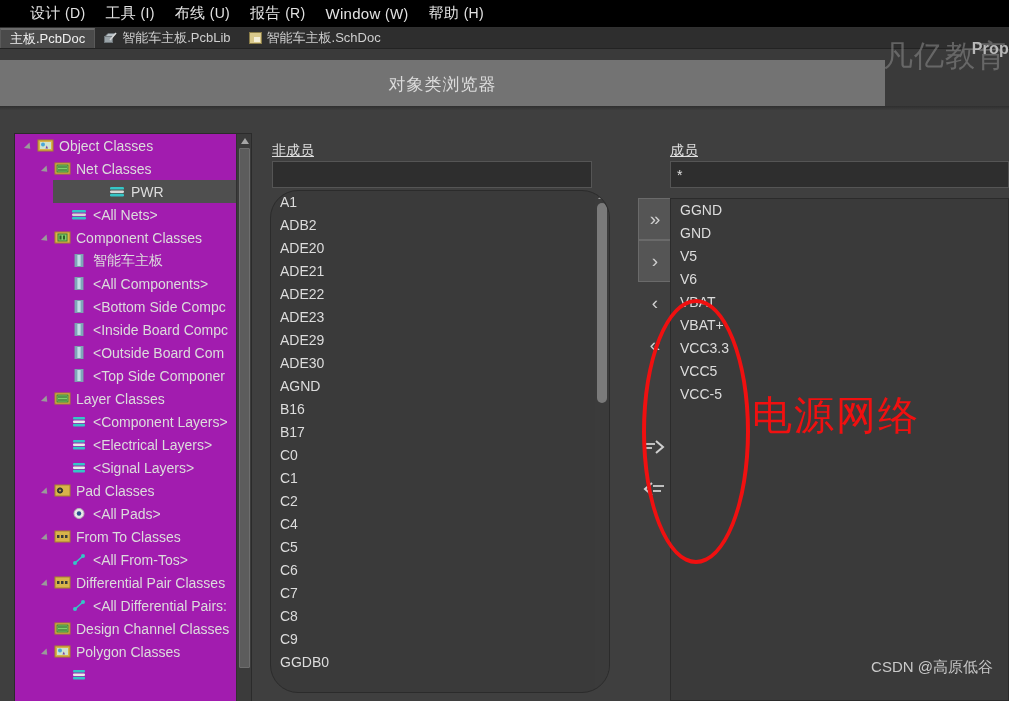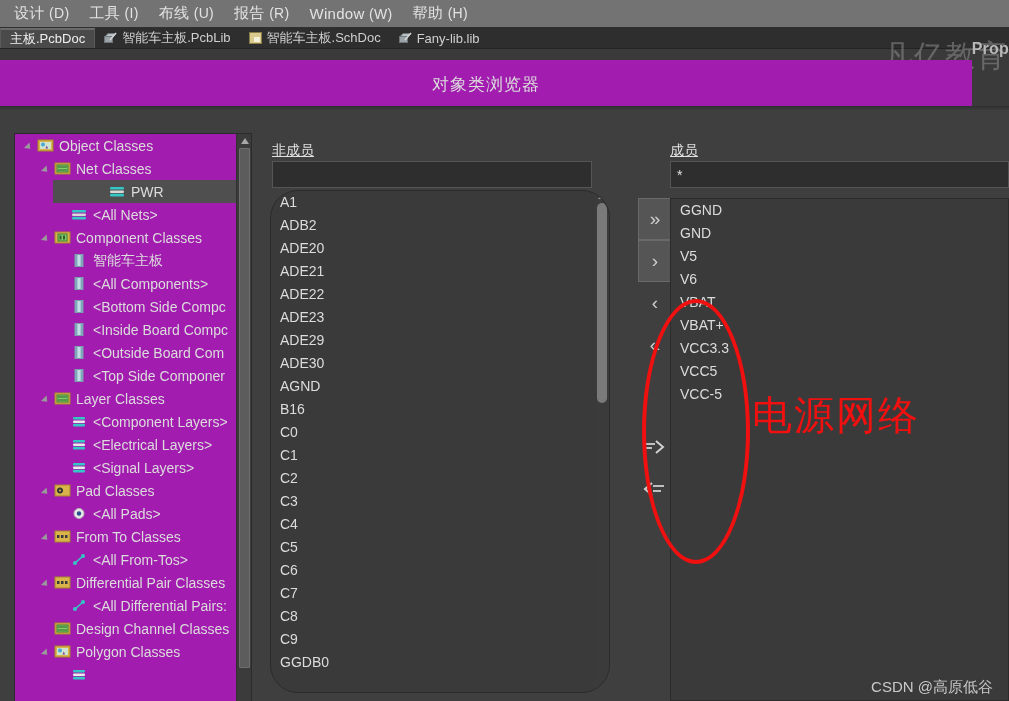--- a/index.html
+++ b/index.html
@@ -8,22 +8,22 @@
     background: #3a3a3a;
     font-family: "Liberation Sans", "DejaVu Sans", sans-serif;
     overflow: hidden;
     color: #d6d6d6;
   }
   #app { position: relative; width: 1009px; height: 701px; }
 
   
   .menubar {
     position: absolute; left: 0; top: 0; width: 1009px; height: 28px;
-    background: #737373;
-    display: flex; align-items: center; padding-left: 4px;
+    background: #000000;
+    display: flex; align-items: center; padding-left: 20px;
     border-bottom: 1px solid #303030;
   }
   .menu-item {
     font-size: 15px; color: #e2e2e2; padding: 2px 10px;
     white-space: nowrap; letter-spacing: .3px;
   }
   .menu-item .mn { font-size: 14px; }
 
   
   .tabbar {
@@ -61,22 +61,22 @@
     white-space: nowrap;
   }
   .prop-ghost {
     position: absolute; right: 0px; top: 40px;
     font-size: 16px; font-weight: bold; color: #b8b8b8;
     letter-spacing: .2px;
   }
 
   
   .dlg-title {
-    position: absolute; left: 0; top: 60px; width: 972px; height: 50px;
-    background: #a21caf;
+    position: absolute; left: 0; top: 60px; width: 885px; height: 50px;
+    background: #737373;
     display: flex; align-items: center; justify-content: center;
     border-bottom: 1px solid #2c2c2c;
   }
   .dlg-title span { font-size: 17px; color: #dcdcdc; letter-spacing: 1px; }
   .title-shadow {
     position:absolute; left:0; top:106px; width:1009px; height:4px;
     background: linear-gradient(#2f2f2f, #3d3d3d);
   }
 
   
@@ -187,21 +187,21 @@
   }
   .red-text {
     position: absolute; left: 752px; top: 278px;
     font-size: 40px; color: #f01010; letter-spacing: 2px;
     white-space: nowrap; pointer-events: none;
     font-family: "DejaVu Sans", sans-serif;
   }
 
   
   .csdn {
-    position: absolute; right: 16px; bottom: 4px;
+    position: absolute; right: 16px; bottom: 24px;
     font-size: 15px; color: #c9c9c9; white-space: nowrap;
   }
 </style>
 </head>
 <body>
 
 <div id="app">
 
   <div class="menubar">
     <div class="menu-item">
@@ -245,30 +245,20 @@
         </svg>
       </span>
       <span>智能车主板.PcbLib</span>
     </div>
 
     <div class="doc-tab">
       <span class="tab-ico ico-sch"></span>
       <span>智能车主板.SchDoc</span>
     </div>
 
-    <div class="doc-tab">
-      <span class="tab-ico ico-lib">
-        <svg width="13" height="12" viewBox="0 0 13 12">
-          <rect x="0.5" y="4.5" width="8" height="6" fill="#9aa3a8" stroke="#6d7579"></rect>
-          <path d="M1 4.5 L4 1.5 L12 1.5 L9 4.5 Z" fill="#b7bfc4" stroke="#6d7579" stroke-width=".8"></path>
-          <path d="M6 8 L12 1" stroke="#d8d8d8" stroke-width="1.4"></path>
-        </svg>
-      </span>
-      <span>Fany-lib.lib</span>
-    </div>
   </div>
 
   <div class="wm-top">凡亿教育</div>
   <div class="prop-ghost">Prop</div>
 
   <div class="dlg-title">
     <span>对象类浏览器</span>
   </div>
   <div class="title-shadow"></div>
 
@@ -586,24 +576,24 @@
           <div class="lrow">A1</div>
           <div class="lrow">ADB2</div>
           <div class="lrow">ADE20</div>
           <div class="lrow">ADE21</div>
           <div class="lrow">ADE22</div>
           <div class="lrow">ADE23</div>
           <div class="lrow">ADE29</div>
           <div class="lrow">ADE30</div>
           <div class="lrow">AGND</div>
           <div class="lrow">B16</div>
+          <div class="lrow">B17</div>
           <div class="lrow">C0</div>
           <div class="lrow">C1</div>
           <div class="lrow">C2</div>
-          <div class="lrow">C3</div>
           <div class="lrow">C4</div>
           <div class="lrow">C5</div>
           <div class="lrow">C6</div>
           <div class="lrow">C7</div>
           <div class="lrow">C8</div>
           <div class="lrow">C9</div>
           <div class="lrow">GGDB0</div>
         </div>
       <div class="list-vscroll">
         <div class="tri-up"></div>

